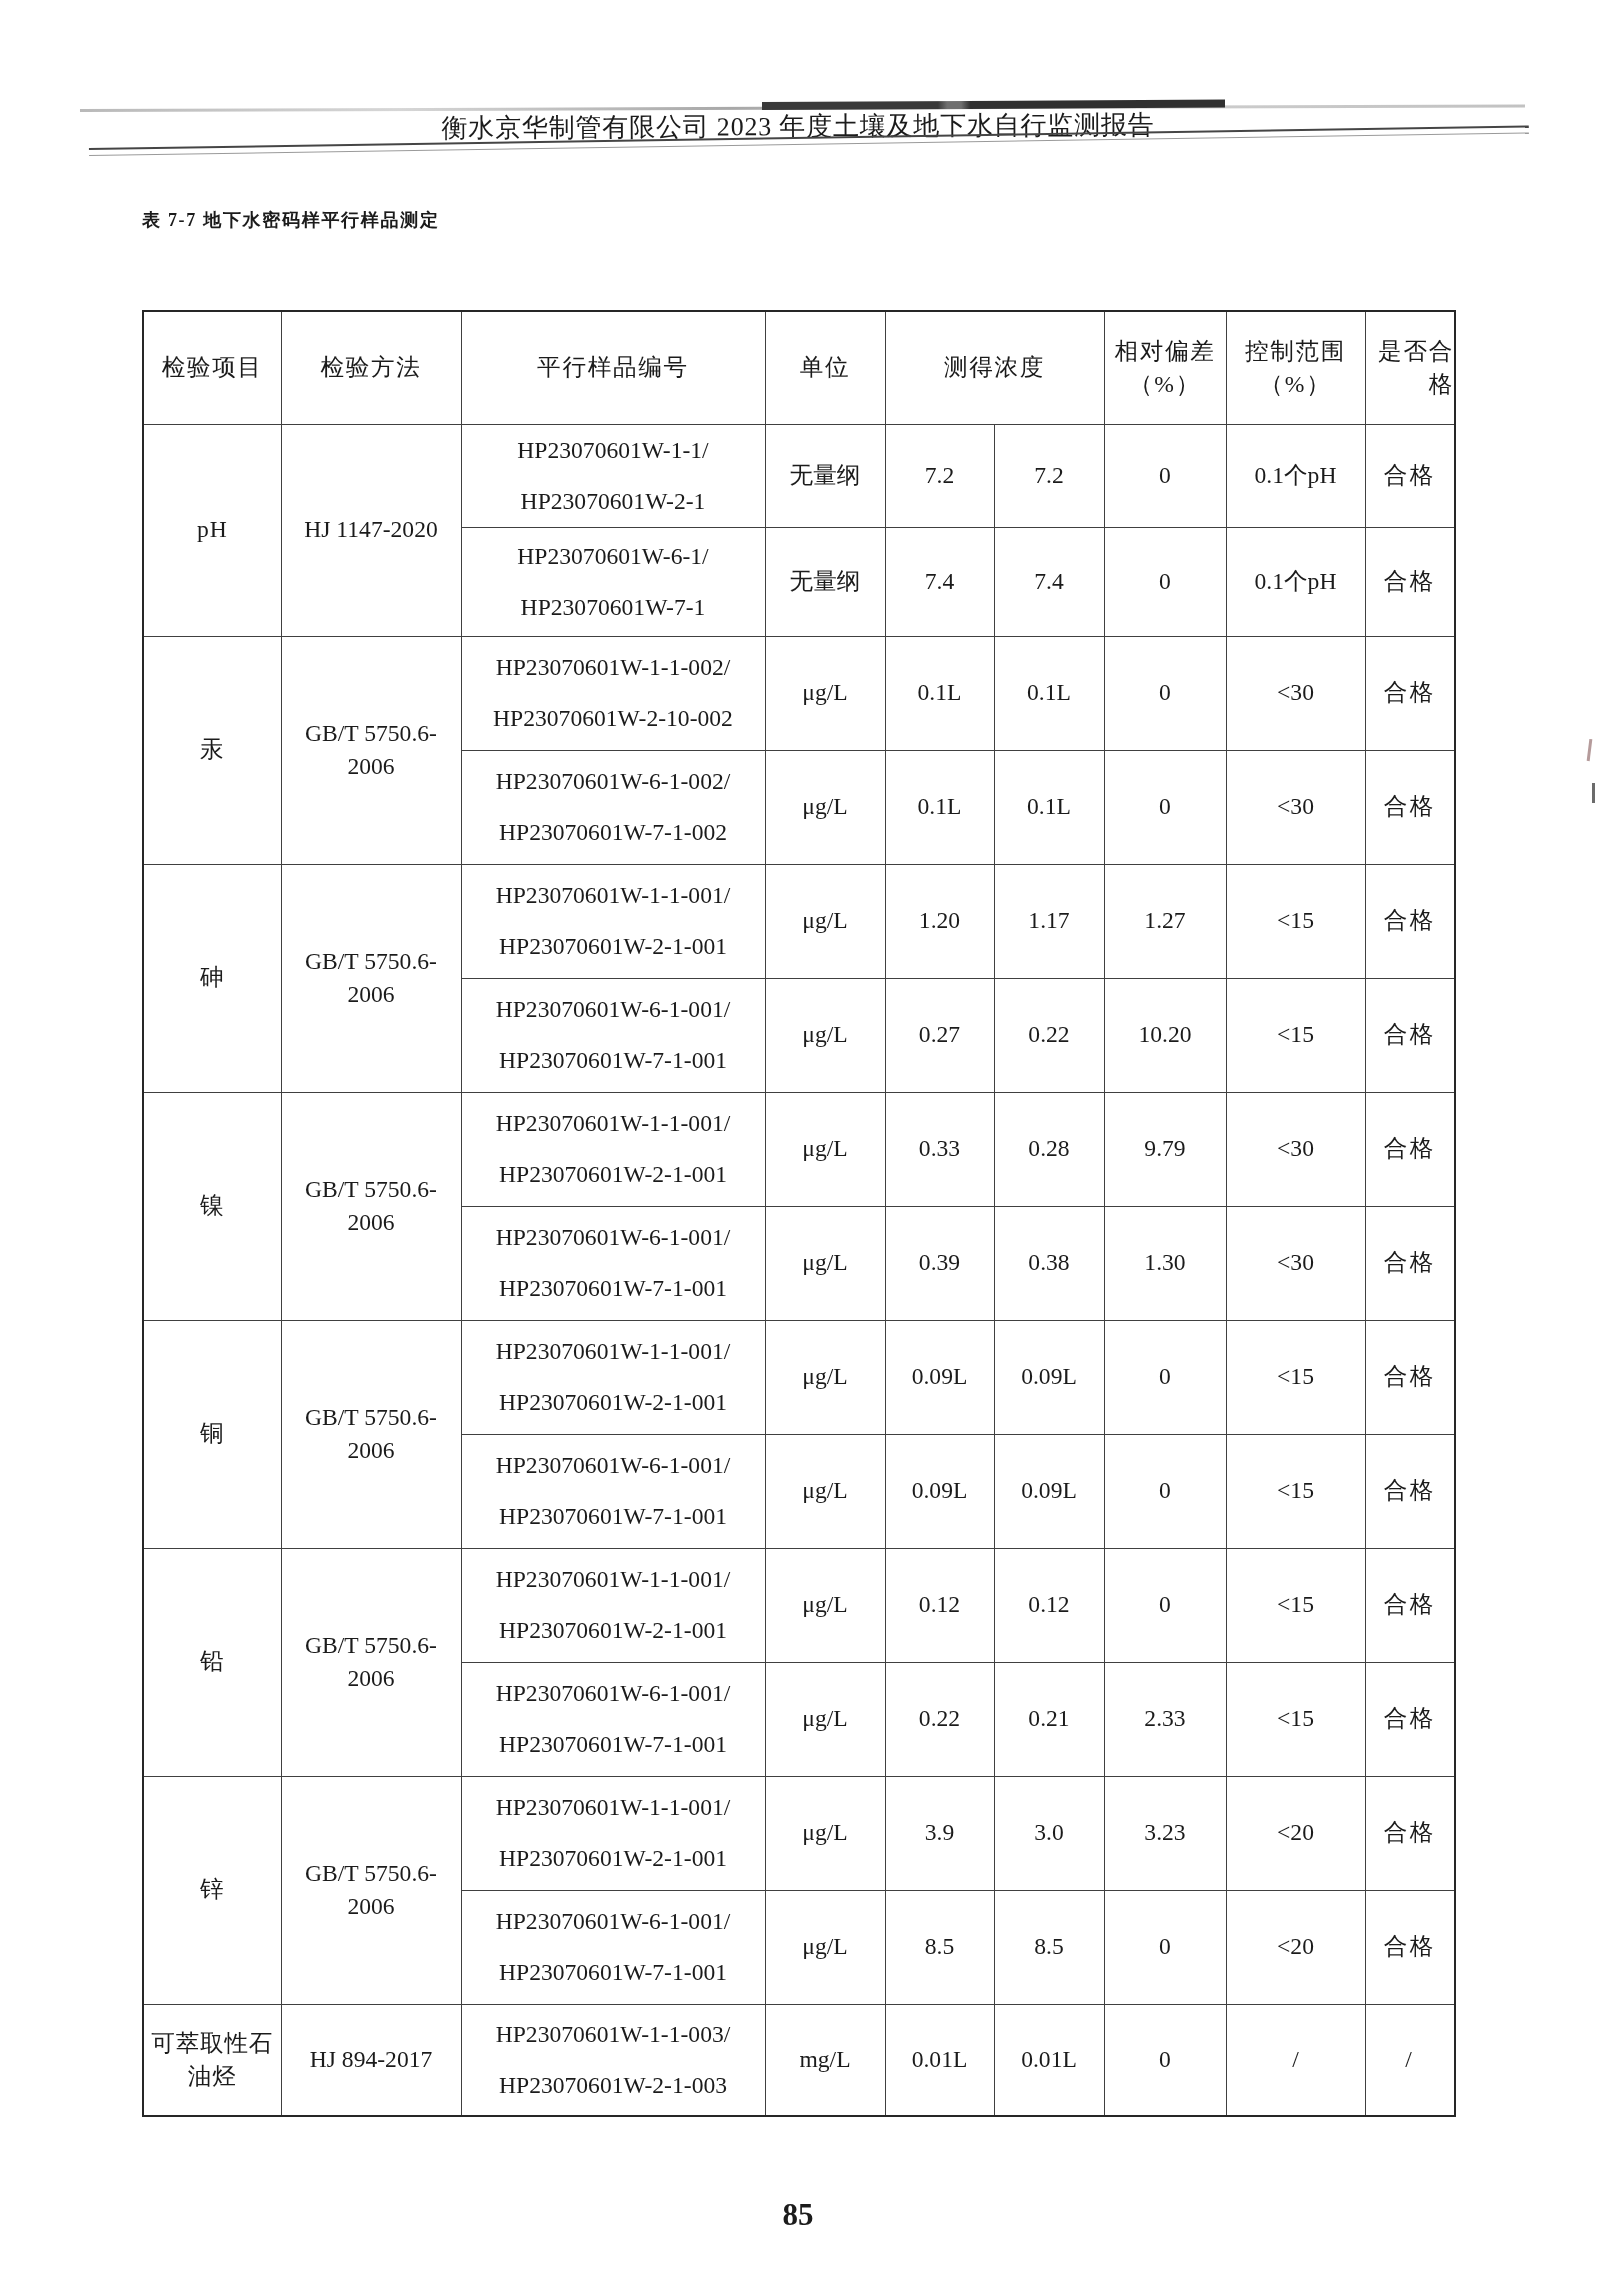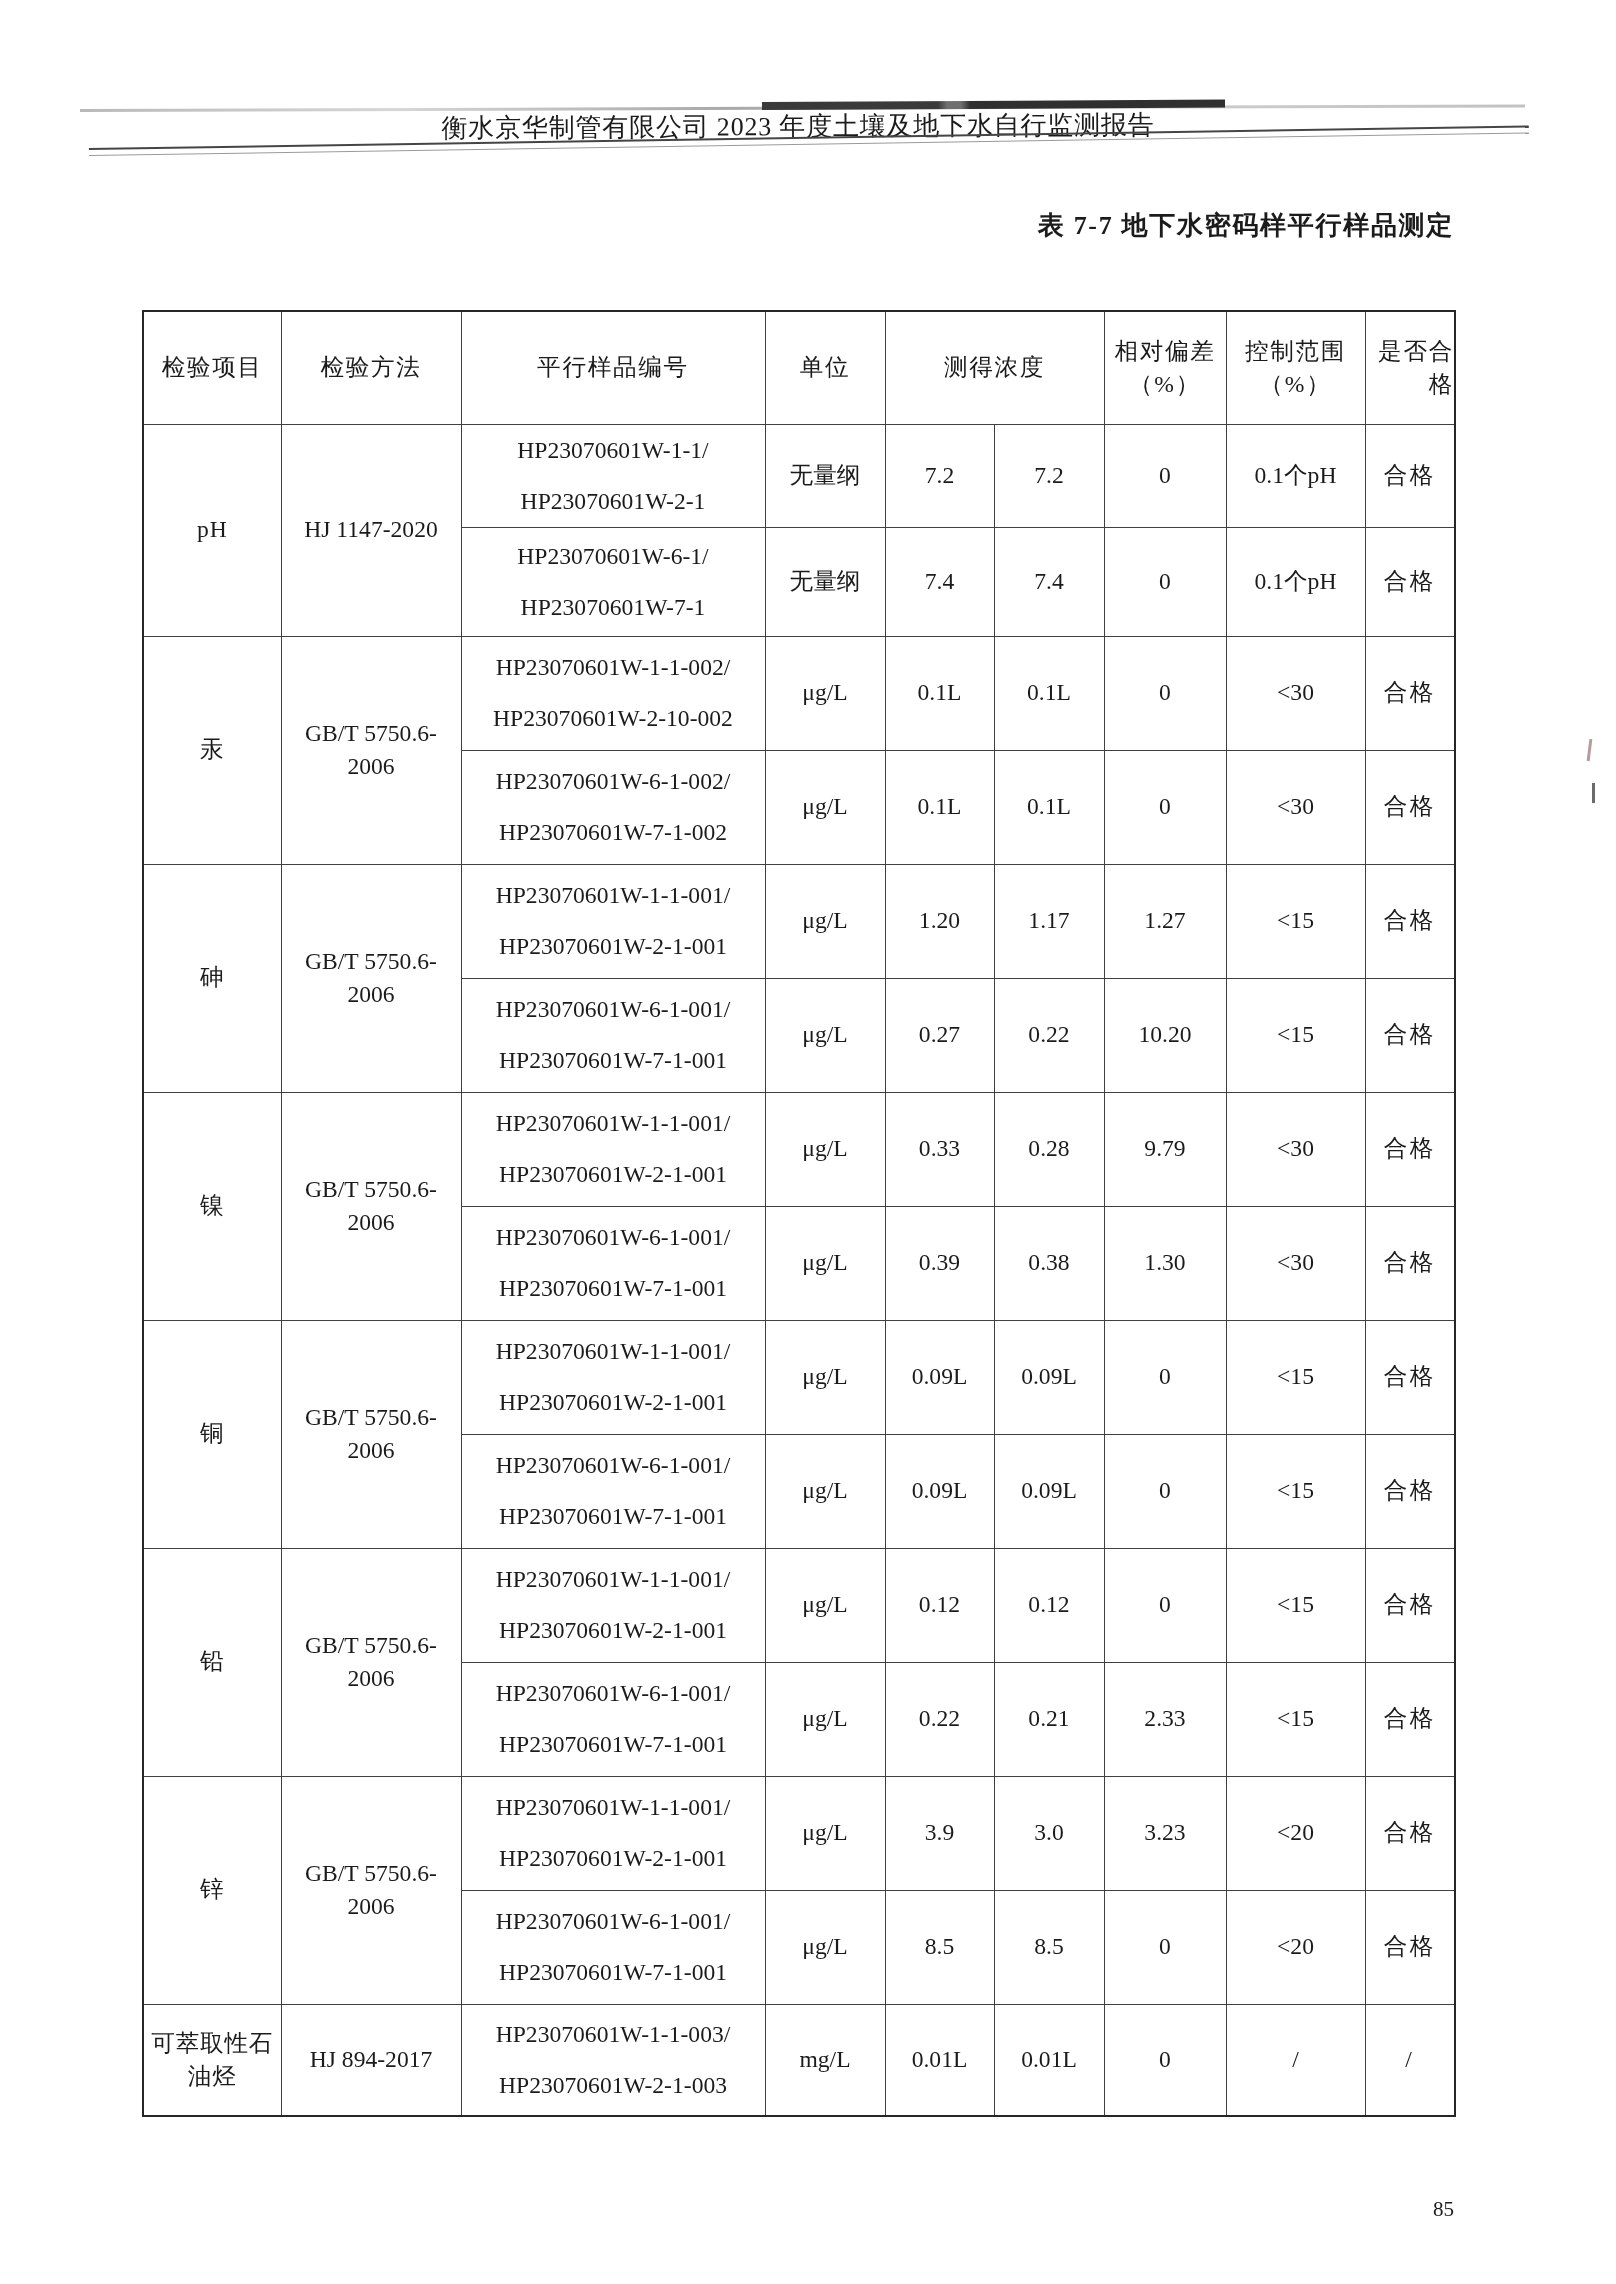--- a/index.html
+++ b/index.html
@@ -22,22 +22,22 @@
   .page-header-text{
     position:absolute;left:142px;width:1312px;top:109px;text-align:center;
     font-size:26px;letter-spacing:0.8px;transform:rotate(-0.28deg);white-space:nowrap;
   }
   .header-rule{
     position:absolute;left:89px;top:148px;width:1440px;height:5px;
     border-top:2.5px solid #454545;border-bottom:1.7px solid #9a9a9a;
     transform:rotate(-0.9deg);transform-origin:left center;
   }
   .table-caption{
-    position:absolute;left:142px;width:1312px;top:208px;text-align:right;
-    font-size:26px;font-weight:bold;letter-spacing:1.7px;
+    position:absolute;left:142px;width:1312px;top:208px;text-align:left;
+    font-size:18px;font-weight:bold;letter-spacing:1.7px;
   }
   
   table.main-table{
     position:absolute;left:142px;top:278px;width:1312px;
     border-collapse:collapse;table-layout:fixed;text-align:center;
     border:2.5px solid #262626;
     margin-top:32px;
   }
   table.main-table td{
     border:1.7px solid #404040;vertical-align:middle;padding:0;
@@ -53,21 +53,21 @@
   td.hd-pass{padding:0 6.7px;text-align:right;}
   td.item{font-size:25px;letter-spacing:0.8px;padding:0 11.8px;line-height:1.5;}
   td.method{font-size:23.6px;line-height:1.8;padding:0 8.4px;}
   td.sample{font-size:23.6px;}
   td.sample span{display:block;line-height:51px;}
   td.pass{font-size:24.4px;letter-spacing:2.5px;}
   
   .scan-mark-1{position:absolute;left:1588px;top:739px;width:2.5px;height:22px;background:#b59b9b;transform:rotate(7deg);}
   .scan-mark-2{position:absolute;left:1592px;top:783px;width:2.5px;height:20px;background:#6b6b6b;}
   .page-number{
-    position:absolute;left:142px;width:1312px;top:2197px;text-align:right;font-size:21px;
+    position:absolute;left:142px;width:1312px;top:2197px;text-align:center;font-size:31px;font-weight:bold;
   }
 </style>
 </head>
 <body>
 
 <div class="artifact-gray"></div>
 <div class="artifact-dark"></div>
 <div class="page-header-text">衡水京华制管有限公司 2023 年度土壤及地下水自行监测报告</div>
 <div class="header-rule"></div>
 

